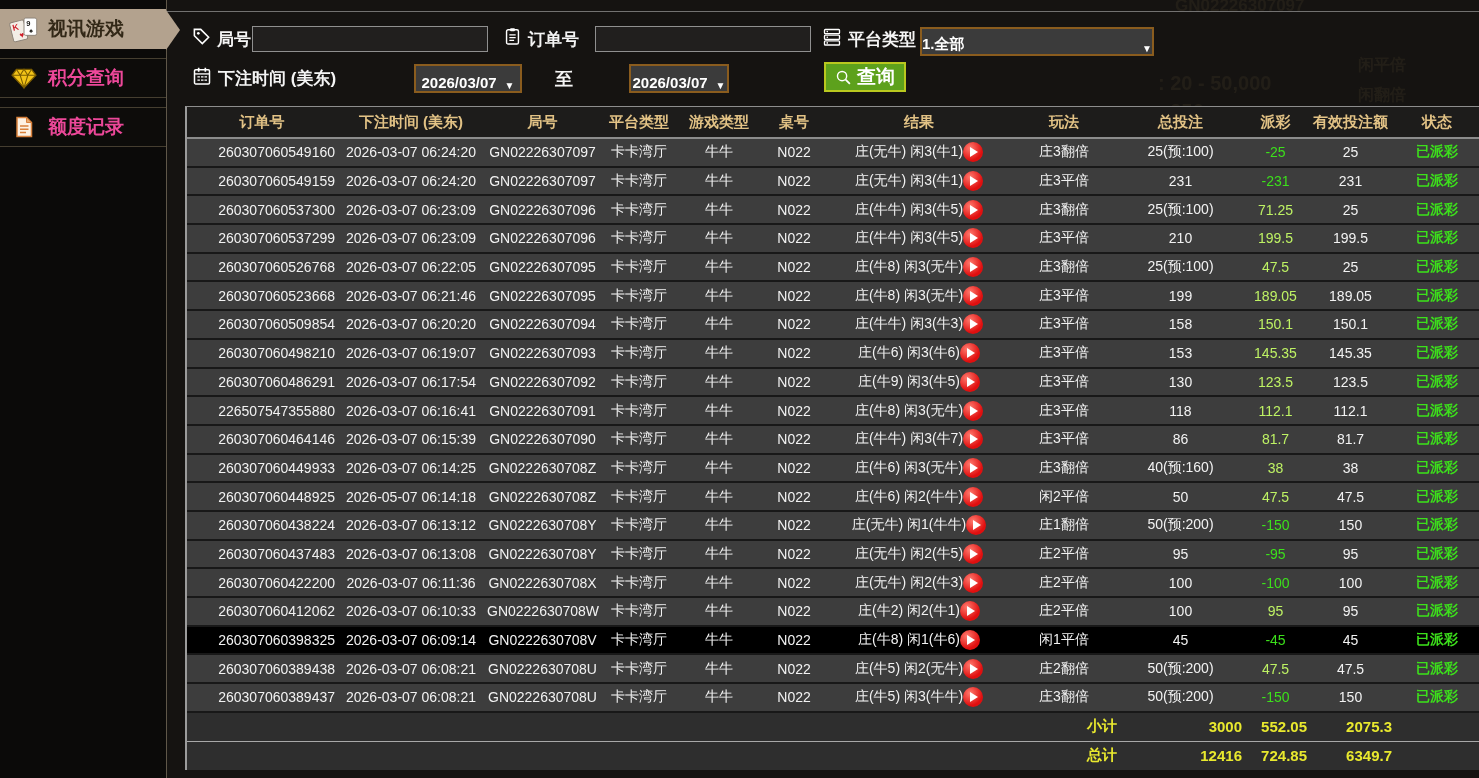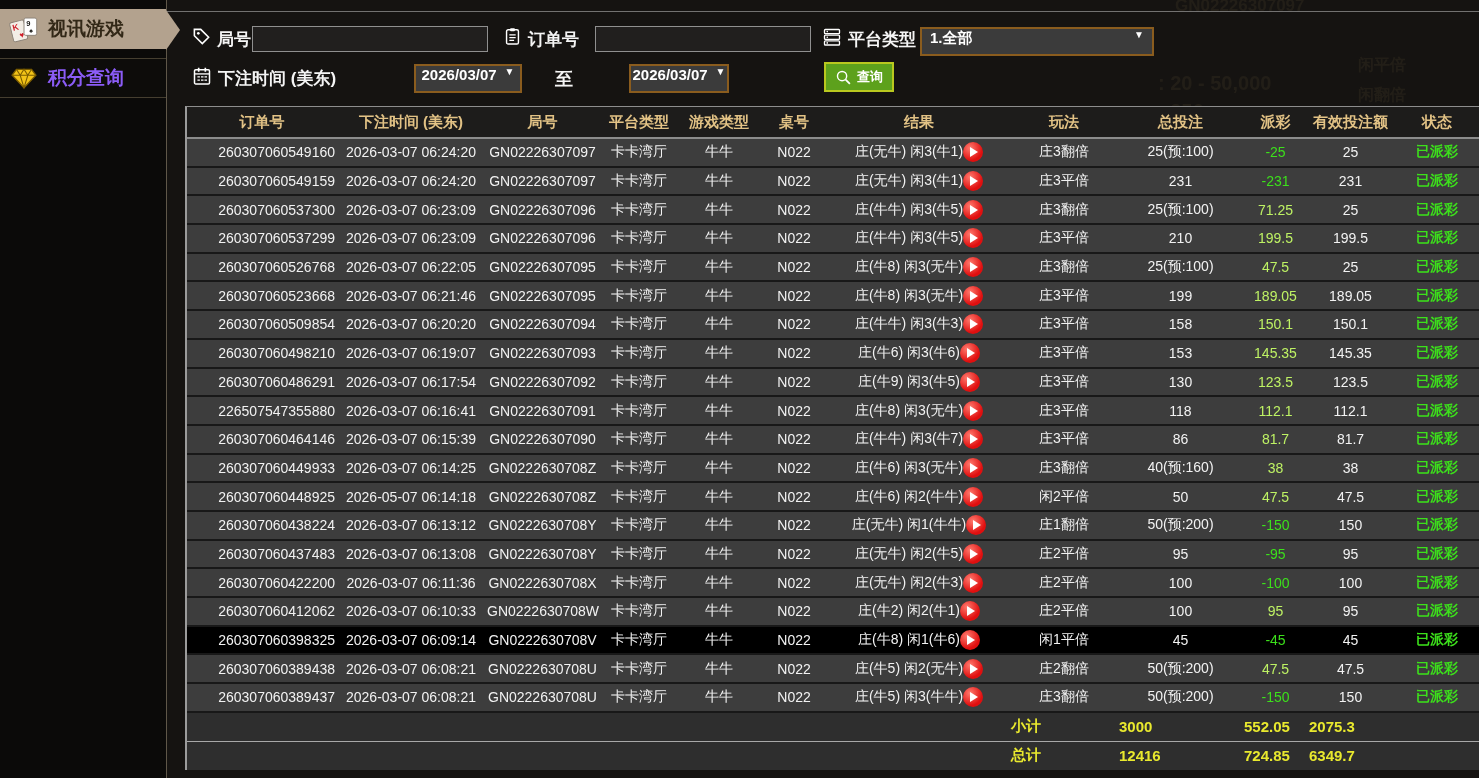--- a/index.html
+++ b/index.html
@@ -9,51 +9,51 @@
     font-family:"Liberation Sans","DejaVu Sans",sans-serif;
   }
   
   .bg-hint{position:absolute;color:#7a6844;opacity:.13;font-weight:bold;white-space:nowrap;}
   .bg-line{position:absolute;left:166px;top:11px;width:1313px;height:1px;background:#cfcfcf;opacity:.5;}
   
   .sidebar{position:absolute;left:0;top:0;width:166px;height:778px;background:#0b0a09;border-right:1px solid #5f5749;z-index:2;}
   .menu-item{position:absolute;left:0;width:166px;height:40px;box-sizing:border-box;
     display:flex;align-items:center;gap:9px;padding-left:9px;cursor:pointer;
     background:#0d0c0a;border-top:1px solid #453e30;border-bottom:1px solid #453e30;
-    color:#8b5cf6;font-size:19px;font-weight:bold;}
+    color:#ec4899;font-size:19px;font-weight:bold;}
   .menu-item.active{background:#b3a28e;color:#322817;border-color:#b3a28e;}
   .menu-item.active::after{content:"";position:absolute;right:-14px;top:0;
     border-left:14px solid #b3a28e;border-top:20px solid transparent;border-bottom:20px solid transparent;}
   .menu-item .micon{width:30px;height:30px;display:flex;align-items:center;justify-content:center;flex:0 0 30px;}
   
   .flabel{position:absolute;color:#f5f5f5;font-size:17px;font-weight:bold;display:flex;align-items:center;gap:6px;z-index:3;}
   .txt-input{position:absolute;background:#211f1e;border:1px solid #8f8f8f;height:24px;color:#fff;
     font-size:14px;padding:0 6px;z-index:3;outline:none;}
   .select-box{position:absolute;background:#3b3b3b;border:2px solid #8a5c1e;color:#fff;font-weight:bold;
-    font-size:15px;display:flex;align-items:flex-start;justify-content:space-between;padding:0 8px;
+    font-size:15px;display:flex;align-items:flex-end;justify-content:space-between;padding:0 0;
     box-sizing:border-box;cursor:pointer;z-index:3;}
   .caret{font-size:10px;color:#fff;margin-left:8px;}
   .search-btn{position:absolute;background:#5da11c;border:2px solid #b9c81f;color:#fff;font-weight:bold;
-    font-size:13px;display:flex;align-items:center;gap:5px;padding:0 9px;height:30px;box-sizing:border-box;
+    font-size:19px;display:flex;align-items:center;gap:5px;padding:0 9px;height:30px;box-sizing:border-box;
     cursor:pointer;z-index:3;}
   
   .table-wrap{position:absolute;left:185px;top:106px;width:1294px;z-index:2;
     border-left:2px solid #9b9b9b;border-top:1px solid #8d8d8d;}
   table{border-collapse:collapse;width:1294px;table-layout:fixed;font-size:14px;color:#f2f2f2;}
   thead th{background:#1d1c1b;color:#e2c285;font-size:15px;font-weight:bold;height:30px;
     border-bottom:2px solid #8c8c8c;padding:0;}
   tbody td{background:#3d3d3d;height:26.7px;border-bottom:2px solid #181818;text-align:center;
     padding:0 2px;overflow:hidden;white-space:nowrap;}
   tbody td.l{text-align:right;padding-left:8px;}
   tr.hl td{background:#000000;text-shadow:0 1px 2px rgba(0,0,0,.75);}
   .pos{color:#bef264;}
   .neg{color:#3ce01b;}
   .status{color:#3ce01b;font-weight:bold;}
   tfoot td{background:#2e2e2e;color:#e9e92e;font-weight:bold;font-size:15px;height:26px;
-    border-top:1px solid #a8a8a8;text-align:left;}
+    border-top:1px solid #a8a8a8;text-align:right;}
   .result-flex{display:flex;align-items:center;justify-content:center;}
   .play-btn{width:20px;height:20px;border-radius:50%;flex:0 0 20px;cursor:pointer;
     background:radial-gradient(circle at 35% 30%, #ff7a6e, #e00f0f 65%);
     display:inline-flex;align-items:center;justify-content:center;border:none;padding:0;}
   .play-btn::after{content:"";display:block;border-left:8px solid #fff;
     border-top:5px solid transparent;border-bottom:5px solid transparent;margin-left:2px;}
 </style>
 </head>
 <body>
 
@@ -81,20 +81,30 @@
       <span>视讯游戏</span>
     </div>
     <div class="menu-item" style="top: 58px;">
       <span class="micon">
         <svg width="26" height="26" viewBox="0 0 24 24">
           <polygon points="5,4 19,4 23,9.5 12,21 1,9.5" fill="#f2c318" stroke="#7a5c00" stroke-width="1.2"></polygon>
           <path d="M1 9.5h22M5 4l3.5 5.5L12 4l3.5 5.5L19 4M8.5 9.5L12 21l3.5-11.5" fill="none" stroke="#7a5c00" stroke-width="1"></path>
         </svg>
       </span>
       <span>积分查询</span>
+    </div>
+    <div class="menu-item" style="top: 107px;">
+      <span class="micon">
+        <svg width="24" height="24" viewBox="0 0 24 24">
+          <path d="M5 2.5h9.5l5 5V21.5H5z" fill="#fdf2e3" stroke="#d8813c" stroke-width="1.5"></path>
+          <path d="M14.5 2.5v5h5z" fill="#e8ab6f" stroke="#d8813c" stroke-width="1"></path>
+          <path d="M8 11h8.5M8 14.2h8.5M8 17.4h6" stroke="#d8813c" stroke-width="1.5"></path>
+        </svg>
+      </span>
+      <span>额度记录</span>
     </div>
   </nav>
 
 <div class="flabel" style="left:192px;top:27px;">
   <span class="ficon">
     <svg width="19" height="19" viewBox="0 0 24 24">
         <path d="M3 3h8l10 10-8 8L3 11z" fill="none" stroke="#fff" stroke-width="2"></path>
         <circle cx="8" cy="8" r="1.7" fill="#fff"></circle>
       </svg>
   </span>

